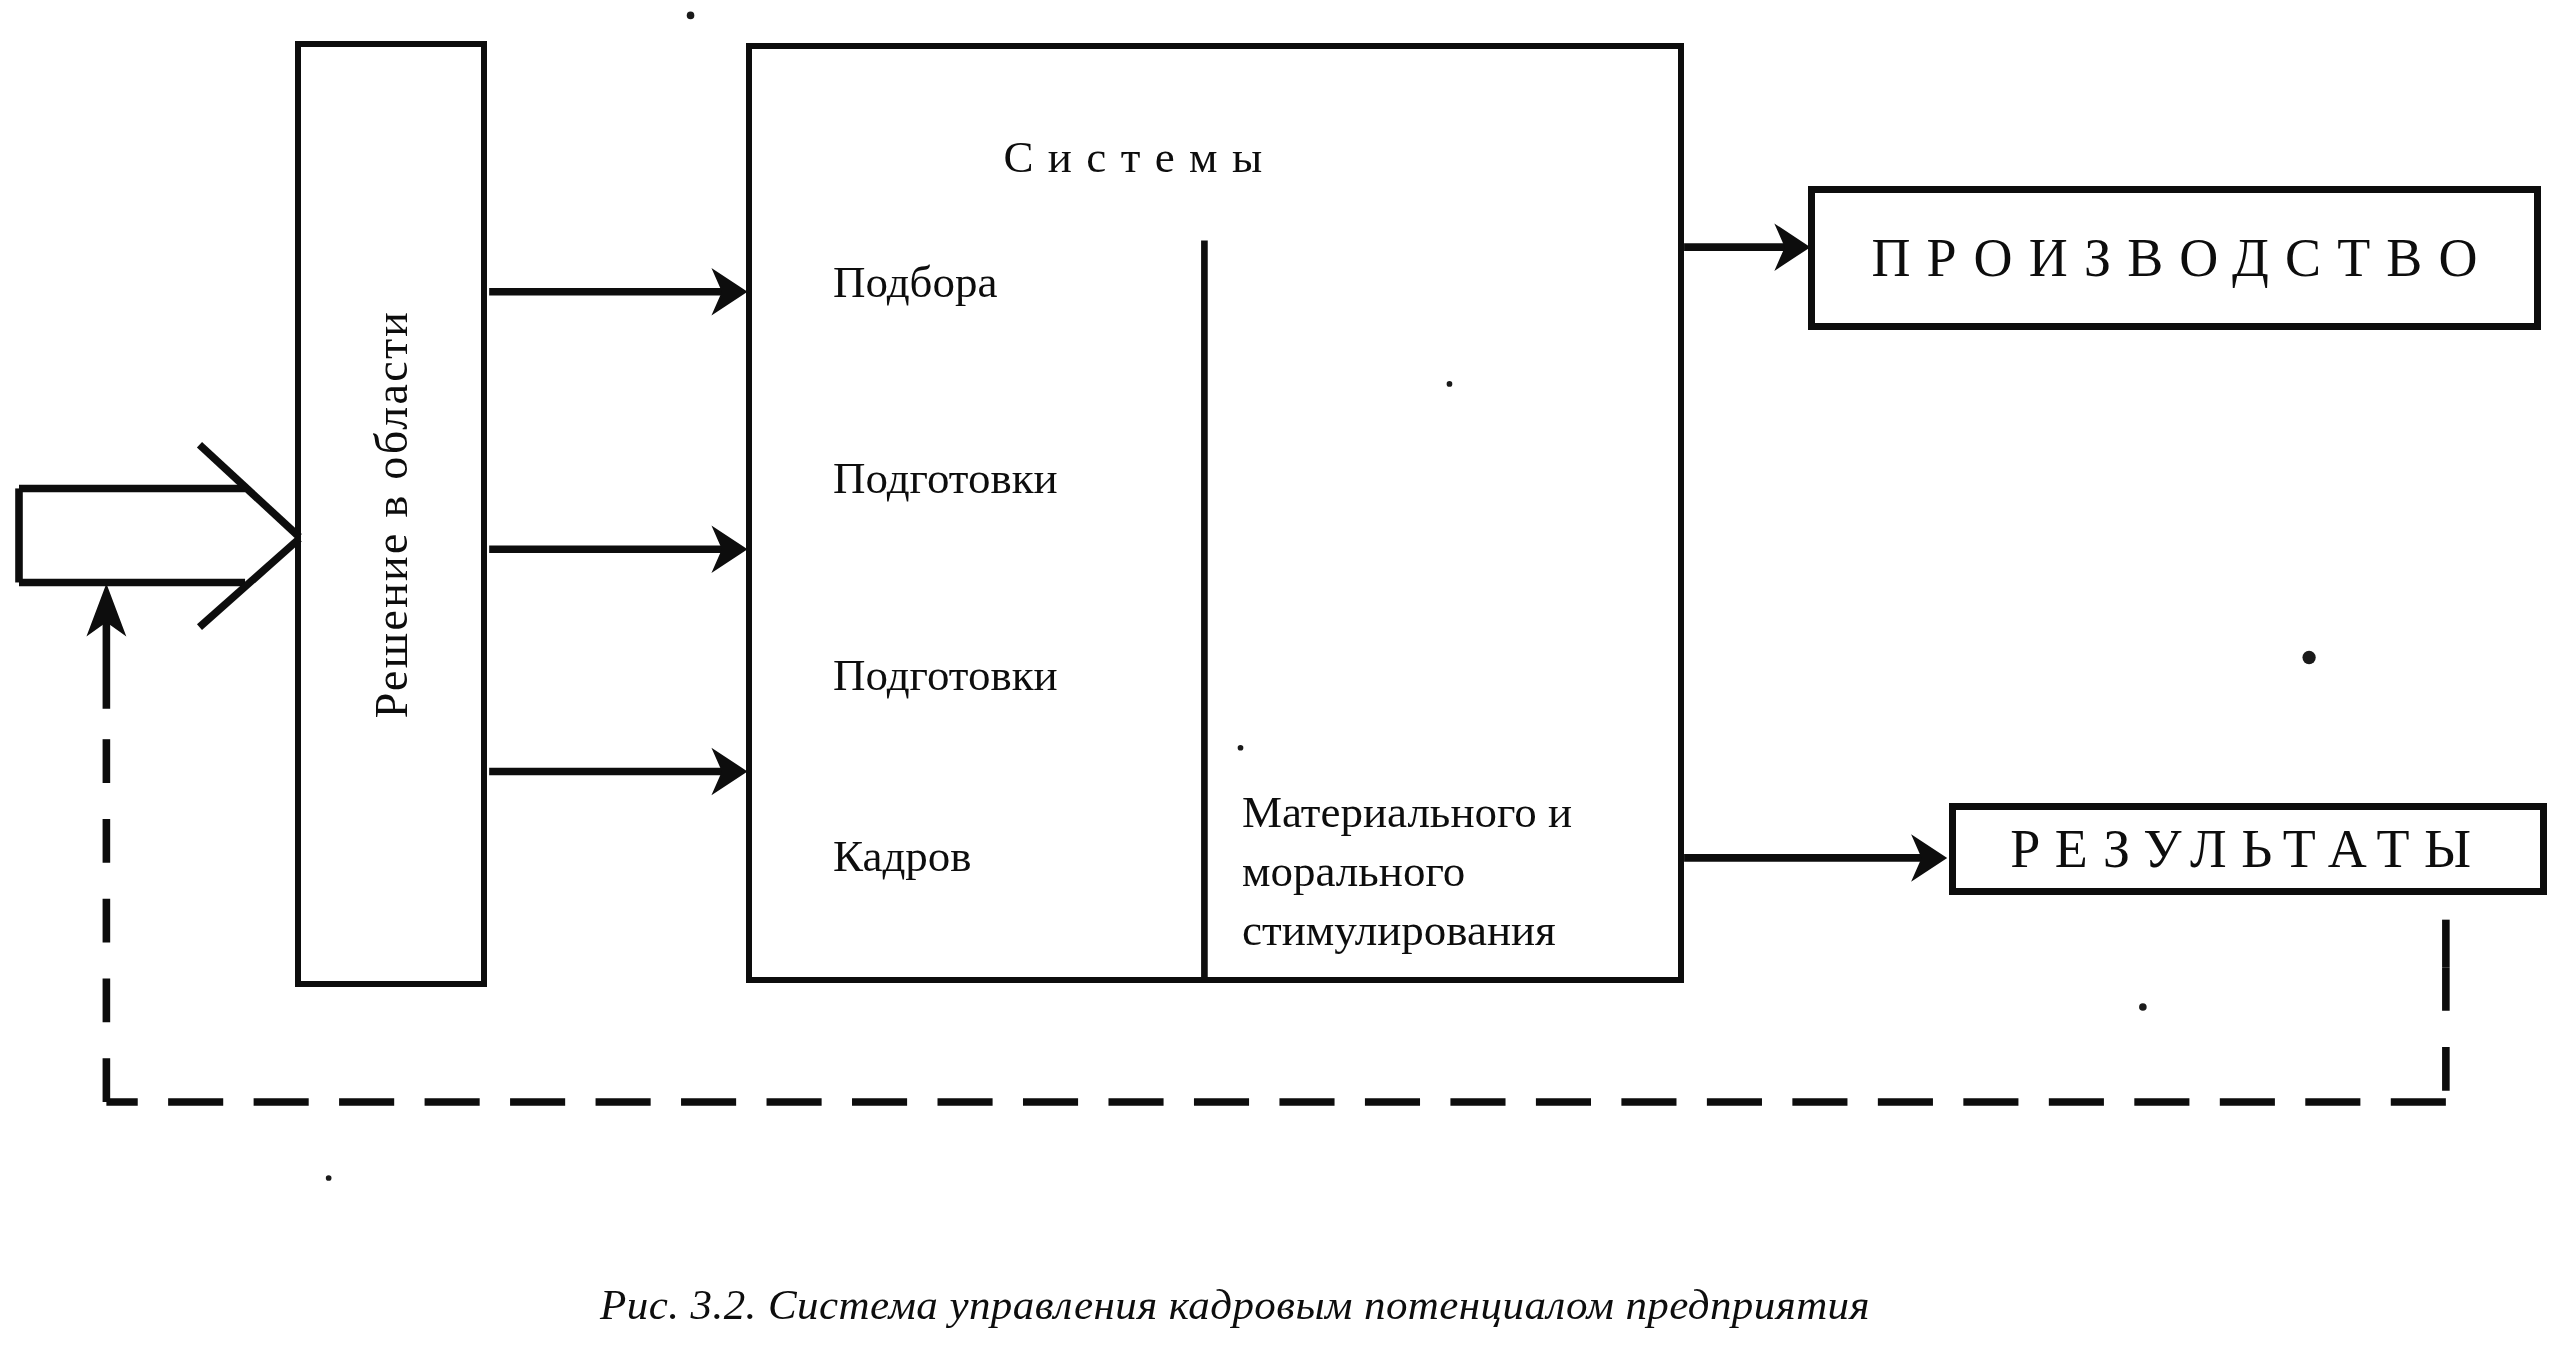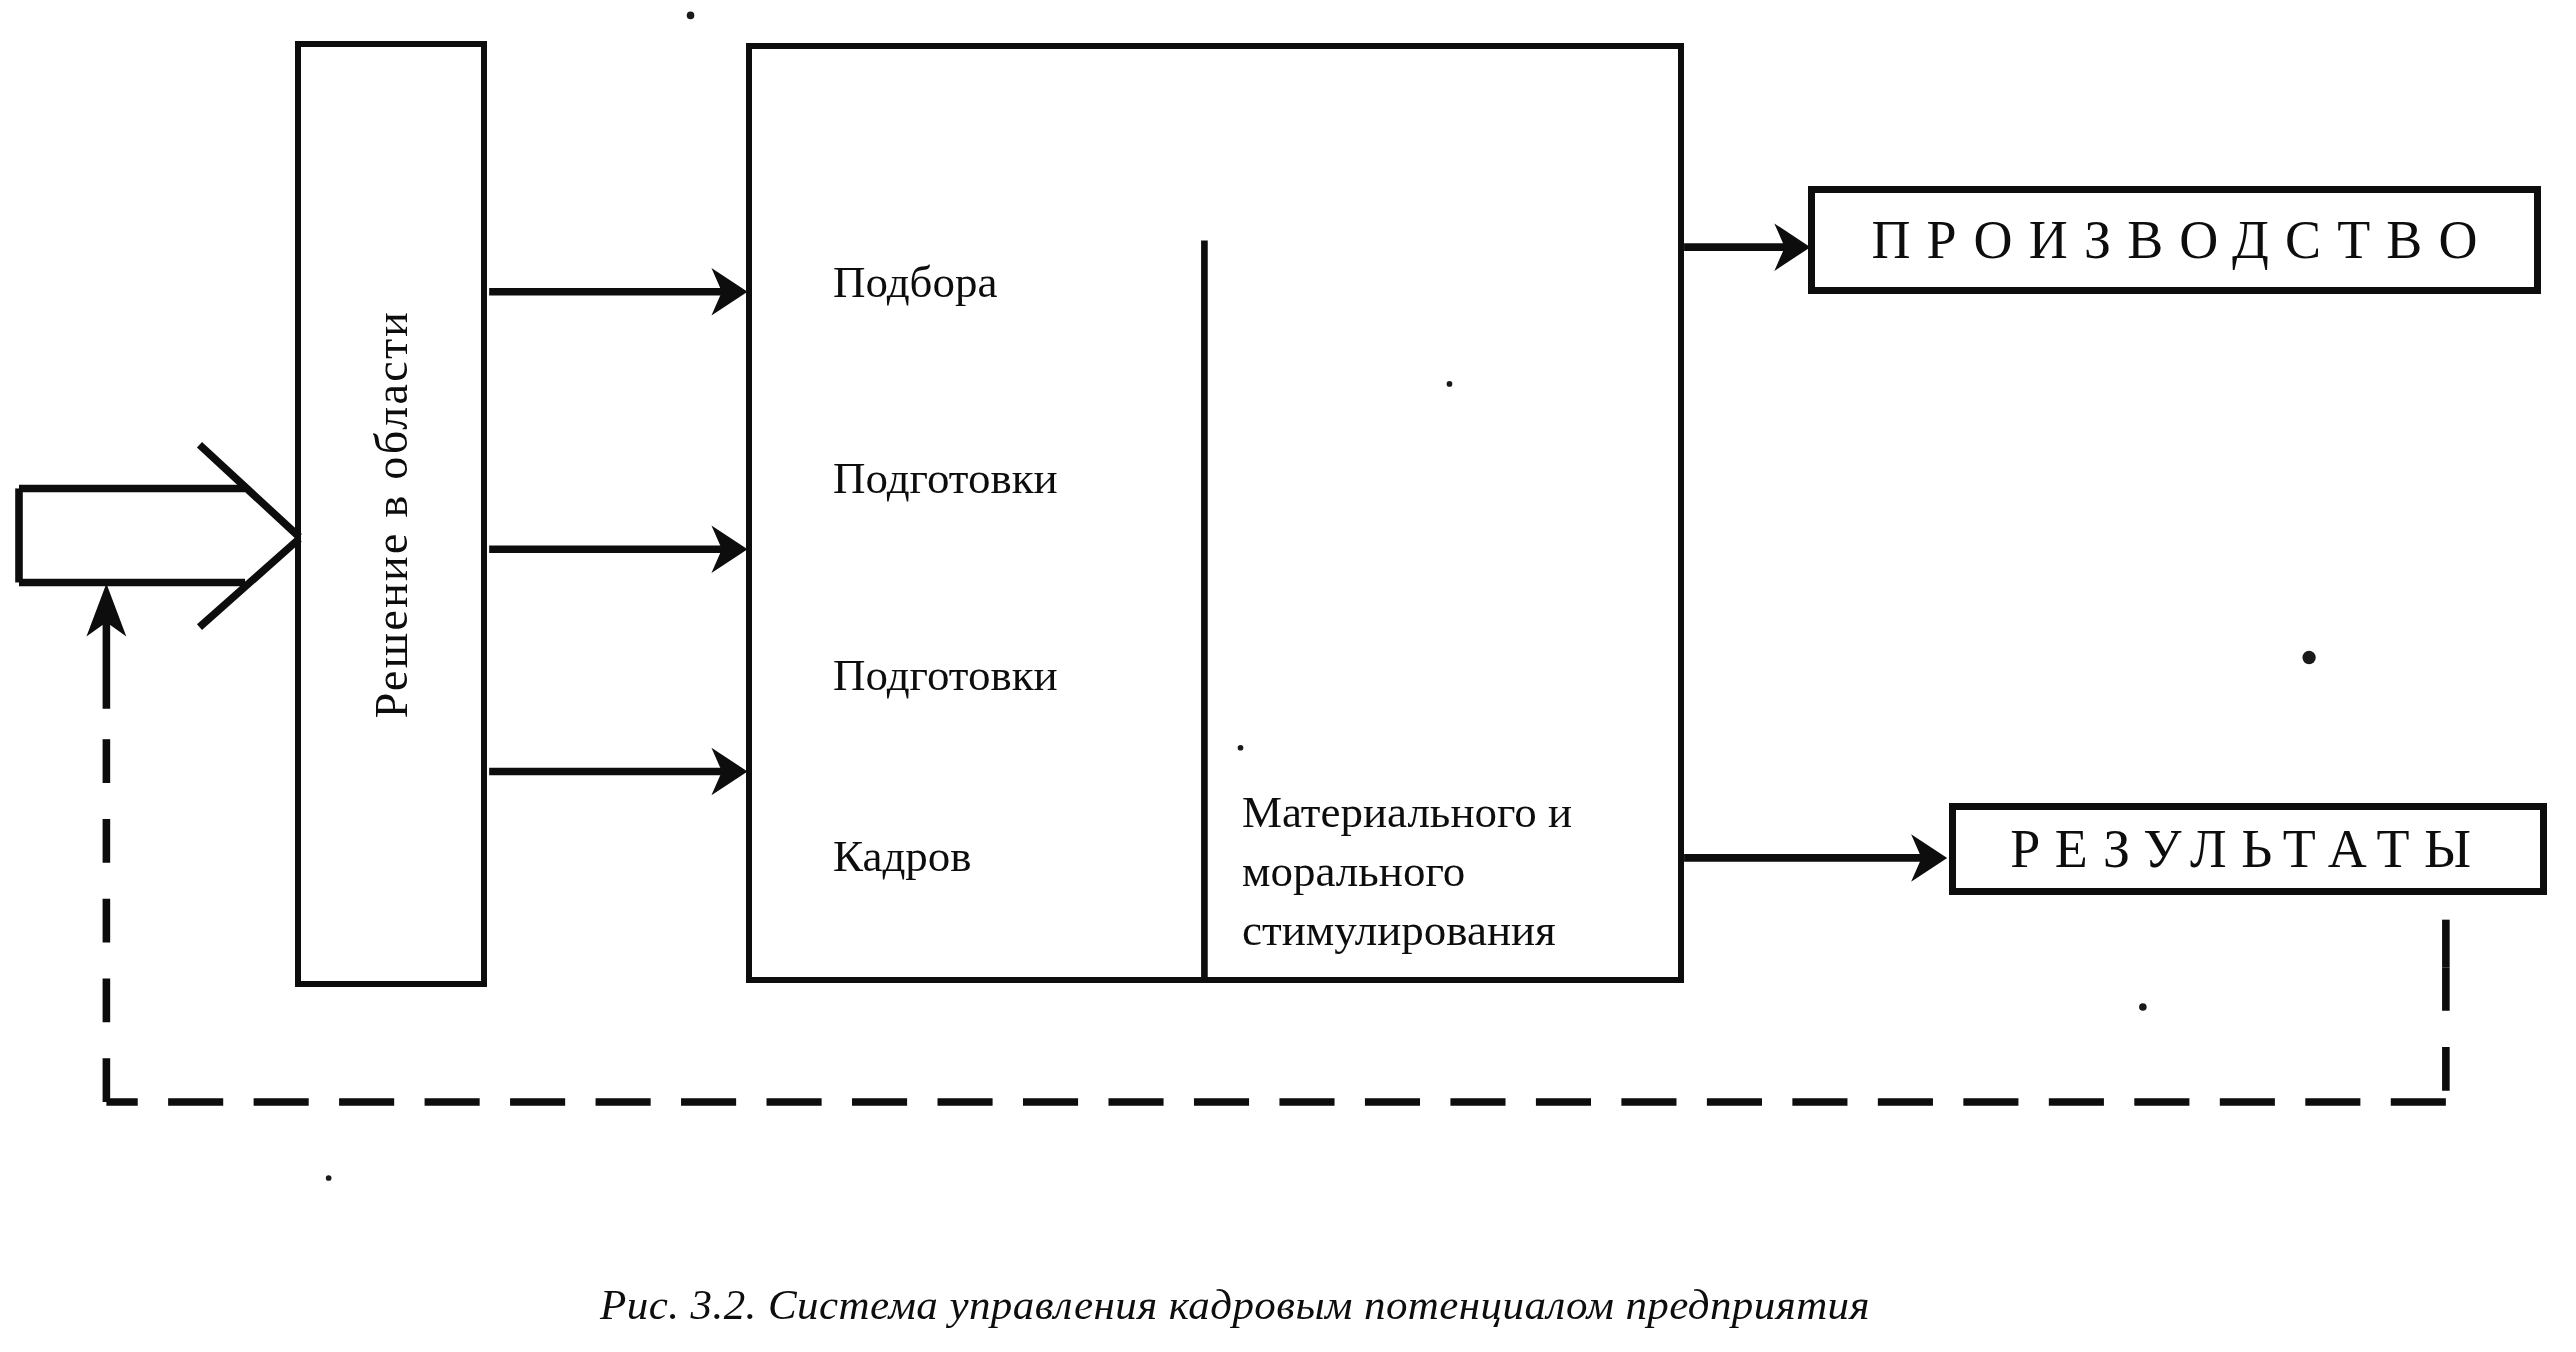--- a/index.html
+++ b/index.html
@@ -82,31 +82,32 @@
       <circle cx="346" cy="1240" r="3"></circle>
     </g>
   </svg>
 
   <div class="box bd7" style="left:295px; top:41px; width:192px; height:946px;"></div>
   <div class="vwrap">
     <div class="vlabel">Решение в области</div>
   </div>
 
   <div class="box bd7" style="left:746px; top:43px; width:938px; height:940px;"></div>
+  <div class="label sys-title" style="left:969px; top:135px; width:342px;">Системы</div>
 
   <div class="label col-item" style="left:833px; top:260px;">Подбора</div>
   <div class="label col-item" style="left:833px; top:456px;">Подготовки</div>
   <div class="label col-item" style="left:833px; top:653px;">Подготовки</div>
   <div class="label col-item" style="left:833px; top:834px;">Кадров</div>
 
   <div class="label col-multi" style="left:1242px; top:756px;margin-top:27px;">Материального и
 морального
 стимулирования</div>
 
-  <div class="box bd8" style="left:1808px; top:186px; width:733px; height:108px;font-family:Liberation Serif, serif;">
+  <div class="box bd8" style="left:1808px; top:186px; width:733px; height:144px;font-family:Liberation Serif, serif;">
     <div class="caps caps-prod">ПРОИЗВОДСТВО</div>
   </div>
 
   <div class="box bd8" style="left:1949px; top:803px; width:598px; height:92px;">
     <div class="caps caps-res">РЕЗУЛЬТАТЫ</div>
   </div>
 
   <div class="caption">Рис. 3.2. Система управления кадровым потенциалом предприятия</div>
 
 </div>

